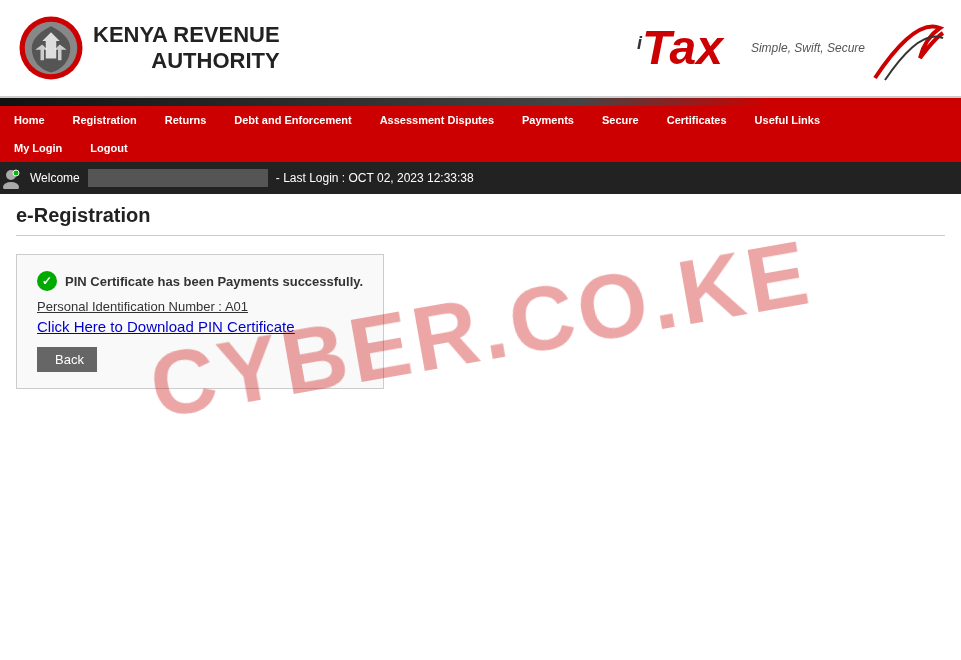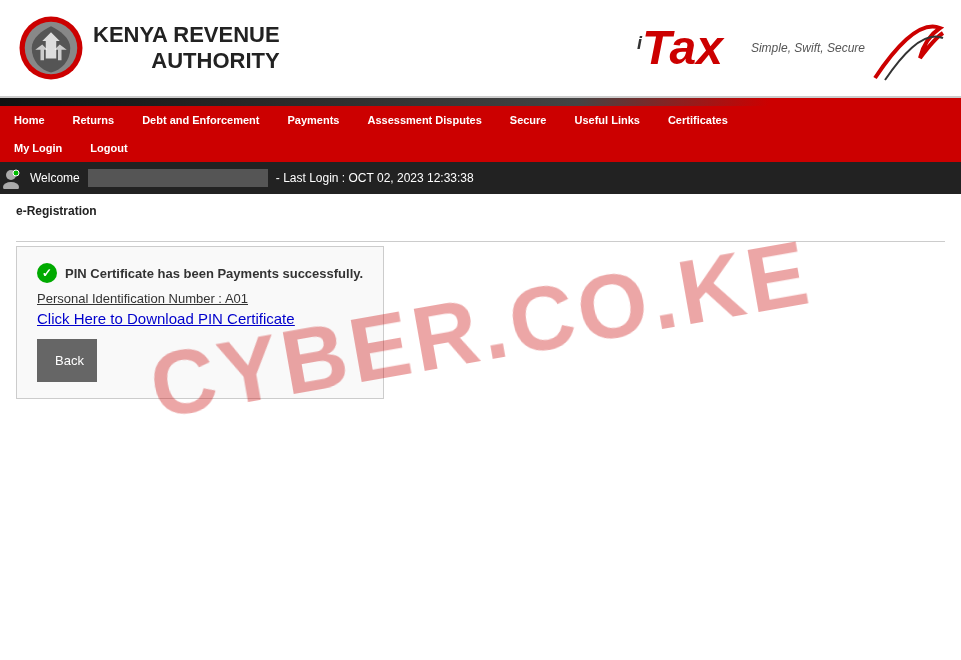--- a/index.html
+++ b/index.html
@@ -99,26 +99,26 @@
       padding: 2px 6px;
       font-size: 12px;
       width: 180px;
     }
 
     
     .page-content {
       padding: 10px 16px;
     }
     .page-title {
-      font-size: 12px;
+      font-size: 20px;
       font-weight: bold;
       color: #222;
-      margin-bottom: 0;
+      margin-bottom: 14px;
       border-bottom: 1px solid #ccc;
-      padding-bottom: 23px;
+      padding-bottom: 8px;
     }
 
     
     .message-box {
       background: #f9f9f9;
       border: 1px solid #ccc;
       padding: 16px 20px;
       display: inline-block;
       min-width: 340px;
       margin-top: 4px;
@@ -155,21 +155,21 @@
       text-decoration: underline;
       cursor: pointer;
       font-size: 15px;
     }
     .back-btn {
       display: block;
       margin-top: 12px;
       background: #666;
       color: #fff;
       border: none;
-      padding: 14px 18px;
+      padding: 5px 18px;
       cursor: pointer;
       font-size: 13px;
       text-align: center;
       width: 60px;
     }
 
     
     .watermark {
       position: fixed;
       top: 50%;
@@ -221,27 +221,28 @@
       <path d="M20 72 Q55 20 78 30" stroke="#333" stroke-width="2" fill="none"></path>
     </svg>
   </div>
 </div>
 
 <div class="black-bar"></div>
 
 <nav class="nav-bar">
   <div class="nav-row1">
     <a>Home</a>
+    <a>Registration</a>
     <a>Returns</a>
     <a>Debt and Enforcement</a>
+    <a>Assessment Disputes</a>
     <a>Payments</a>
-    <a>Assessment Disputes</a>
     <a>Secure</a>
+    <a>Certificates</a>
     <a>Useful Links</a>
-    <a>Certificates</a>
   </div>
   <div class="nav-row2">
     <a>My Login</a>
     <a>Logout</a>
   </div>
 </nav>
 
 <div class="welcome-bar">
 
   <svg width="22" height="22" viewBox="0 0 22 22">

